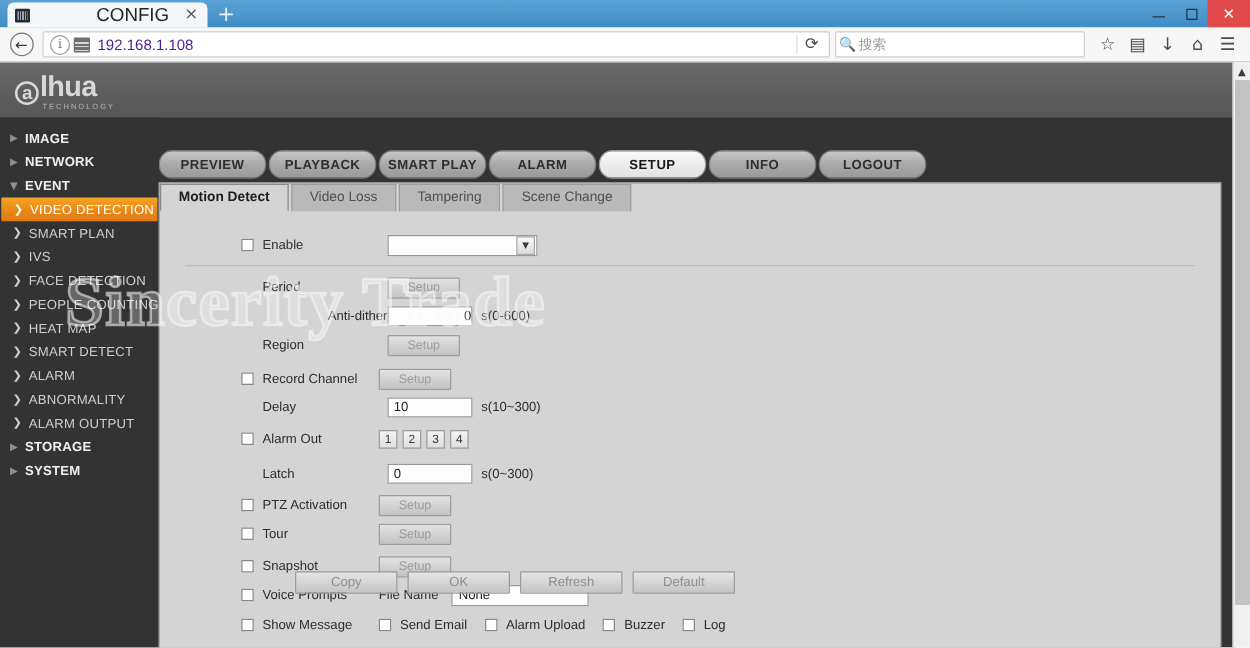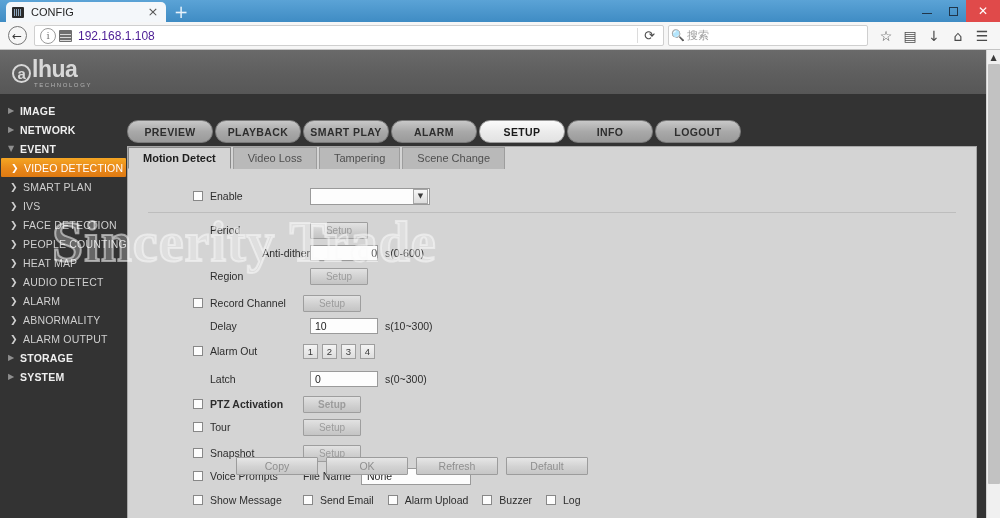--- a/index.html
+++ b/index.html
@@ -28,22 +28,22 @@
   .tab-favicon {
     width: 12px; height: 11px; margin-right: 7px; flex: 0 0 auto;
     background: #2b2b2b; border-radius: 1px;
     position: relative;
   }
   .tab-favicon::after {
     content:""; position:absolute; left:2px; top:2px; width:8px; height:7px;
     background: repeating-linear-gradient(90deg,#8fa7bd 0 1px,#2b2b2b 1px 2px);
   }
   .tab-title {
-    font-size: 11px; color: #262626; white-space: nowrap;
-    overflow: hidden; flex: 1 1 auto;
+    font-size: 15px; color: #262626; white-space: nowrap;
+    overflow: hidden; flex: 1 1 auto; margin-left: 46px;
   }
   .tab-close {
     width: 14px; height: 14px; flex: 0 0 auto;
     color: #555; font-size: 13px; line-height: 13px; text-align: center;
     font-family: "DejaVu Sans", sans-serif;
   }
   .newtab {
     position: absolute; left: 172px; top: 3px;
     width: 18px; height: 18px; color: #e8f3fb;
     font-size: 17px; line-height: 18px; text-align: center;
@@ -375,21 +375,21 @@
       <div class="side-row sub">
         <span class="chev">❯</span>
         <span>PEOPLE COUNTING</span>
       </div>
       <div class="side-row sub">
         <span class="chev">❯</span>
         <span>HEAT MAP</span>
       </div>
       <div class="side-row sub">
         <span class="chev">❯</span>
-        <span>AUDIO DETECT</span>
+        <span>SMART DETECT</span>
       </div>
       <div class="side-row sub">
         <span class="chev">❯</span>
         <span>ALARM</span>
       </div>
       <div class="side-row sub">
         <span class="chev">❯</span>
         <span>ABNORMALITY</span>
       </div>
       <div class="side-row sub">
@@ -463,21 +463,21 @@
           <span class="numbtn">3</span>
           <span class="numbtn">4</span>
         </div>
 
         <div class="row" style="margin-top:8px;">
           <span class="lbl lbl-col lbl-indent">Latch</span>
           <span class="txtin">0</span>
           <span class="unit">s(0~300)</span>
         </div>
 
-        <div class="row" style="margin-top:5px;font-weight:bold;">
+        <div class="row" style="margin-top:5px;">
           <span class="cb"></span>
           <span class="lbl" style="width:93px;flex:0 0 auto;">PTZ Activation</span>
           <span class="btn-setup">Setup</span>
         </div>
 
         <div class="row" style="margin-top:3px;">
           <span class="cb"></span>
           <span class="lbl" style="width:93px;flex:0 0 auto;">Tour</span>
           <span class="btn-setup">Setup</span>
         </div>

